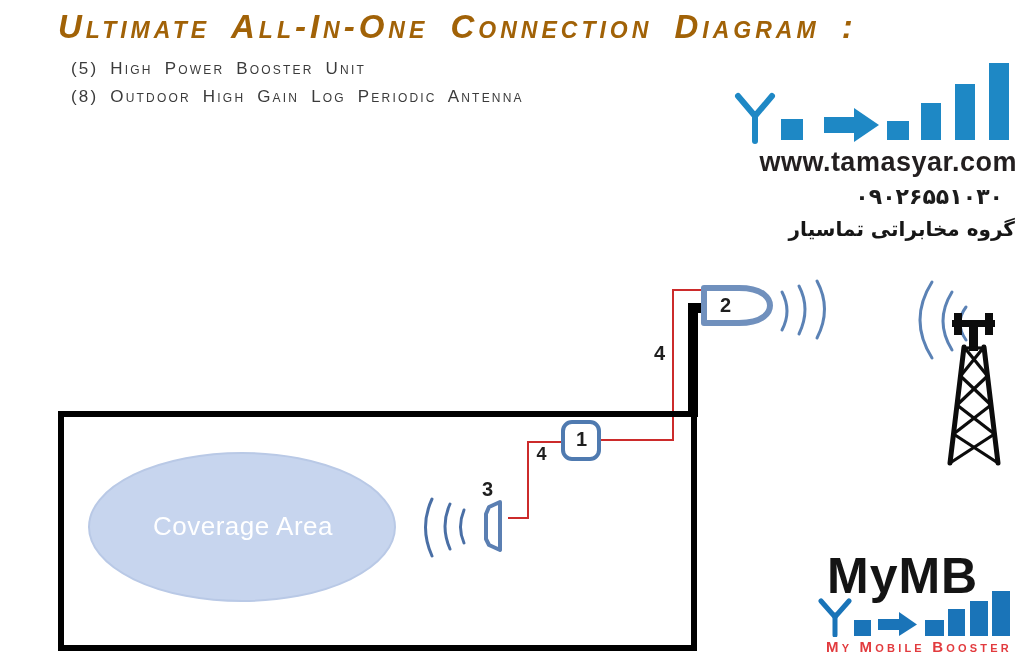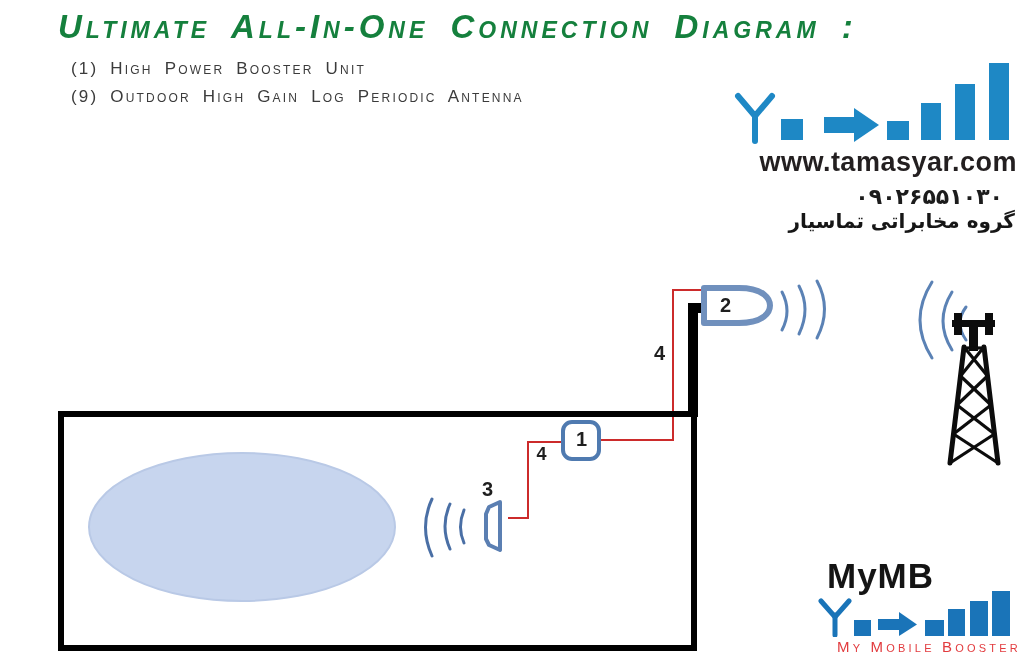--- a/index.html
+++ b/index.html
@@ -16,21 +16,21 @@
   
   .title {
     position: absolute;
     left: 58px; top: 8px;
     font-size: 33px;
     font-weight: bold;
     font-style: italic;
     font-variant: small-caps;
     letter-spacing: 4px;
     word-spacing: 9px;
-    color: #15803d;
+    color: #a16207;
     white-space: nowrap;
   }
 
   
   .legend {
     position: absolute;
     left: 71px; top: 57px;
   }
   .legend-item {
     font-size: 17px;
@@ -64,21 +64,21 @@
     padding-right: 14px;
     font-family: "DejaVu Sans", sans-serif;
     font-size: 22px;
     font-weight: bold;
     color: #1c1c1c;
     letter-spacing: 2px;
     direction: ltr;
     white-space: nowrap;
   }
   .tamasyar .caption {
-    margin-top: 0;
+    margin-top: 8px;
     padding-right: 2px;
     font-family: "DejaVu Sans", sans-serif;
     font-size: 20px;
     font-weight: bold;
     color: #161616;
     direction: rtl;
     white-space: nowrap;
   }
 
   
@@ -107,32 +107,32 @@
   }
 
   
   .mymb {
     position: absolute;
     left: 818px; top: 556px;
     width: 200px;
   }
   .mymb .name {
     margin-left: 9px;
-    font-size: 35px;
+    font-size: 50px;
     font-weight: bold;
     color: #141414;
     line-height: 40px;
     letter-spacing: 1px;
   }
   .mymb .meter { display: block; margin-top: -5px; }
   .mymb .tagline {
     margin-top: 1px;
-    margin-left: 19px;
+    margin-left: 8px;
     font-size: 15px;
-    font-weight: normal;
+    font-weight: bold;
     font-variant: small-caps;
     letter-spacing: 3.2px;
     color: #e23b3e;
     white-space: nowrap;
     display: inline-block;
   }
   .mymb .reg {
     display: inline-block;
     font-size: 12px;
     color: #2a2a2a;
@@ -140,22 +140,22 @@
   }
 </style>
 </head>
 <body>
 
 <div class="page">
 
   <div class="title">Ultimate All-In-One Connection Diagram :</div>
 
   <div class="legend">
-    <div class="legend-item">(1) High Power Booster Unit</div>
-    <div class="legend-item">(9) Outdoor High Gain Log Periodic Antenna</div>
+    <div class="legend-item">(5) High Power Booster Unit</div>
+    <div class="legend-item">(8) Outdoor High Gain Log Periodic Antenna</div>
   </div>
 
   <div class="tamasyar">
     <svg class="meter" width="284" height="86" viewBox="0 0 284 86">
       <g stroke="#1e88c5" stroke-width="6" fill="none" stroke-linecap="round">
         <path d="M5 38 L22 58 L39 38"></path>
         <path d="M22 56 L22 83"></path>
       </g>
       <g fill="#1e88c5">
         <rect x="48" y="61" width="22" height="21"></rect>
@@ -229,20 +229,21 @@
         <path d="M 960.5 376 L 991 405"></path>
         <path d="M 987.5 376 L 957 405"></path>
         <path d="M 957 405 L 994.5 434"></path>
         <path d="M 991 405 L 953.5 434"></path>
         <path d="M 953.5 434 L 998 463"></path>
         <path d="M 994.5 434 L 950 463"></path>
       </g>
     </g>
   </svg>
 
+  <div class="coverage-label">Coverage Area</div>
   <div class="marker" style="left:572px; top:428px; width:20px; text-align:center;">1</div>
   <div class="marker" style="left:714px; top:294px; width:24px; text-align:center;">2</div>
   <div class="marker" style="left:478px; top:478px; width:20px; text-align:center;">3</div>
   <div class="marker" style="left:650px; top:342px; width:20px; text-align:center;">4</div>
   <div class="marker" style="left:532px; top:444px; width:20px; text-align:center; font-size:18px;">4</div>
 
   <div class="mymb">
     <div class="name">MyMB</div>
     <svg class="meter" width="194" height="46" viewBox="0 0 194 46">
       <g stroke="#1a74b8" stroke-width="5" fill="none" stroke-linecap="round">

